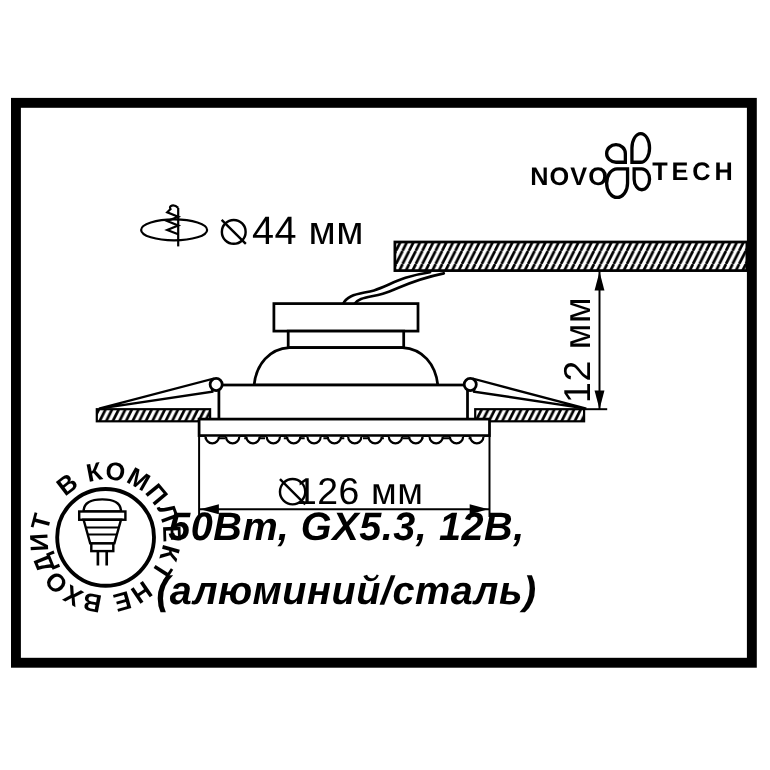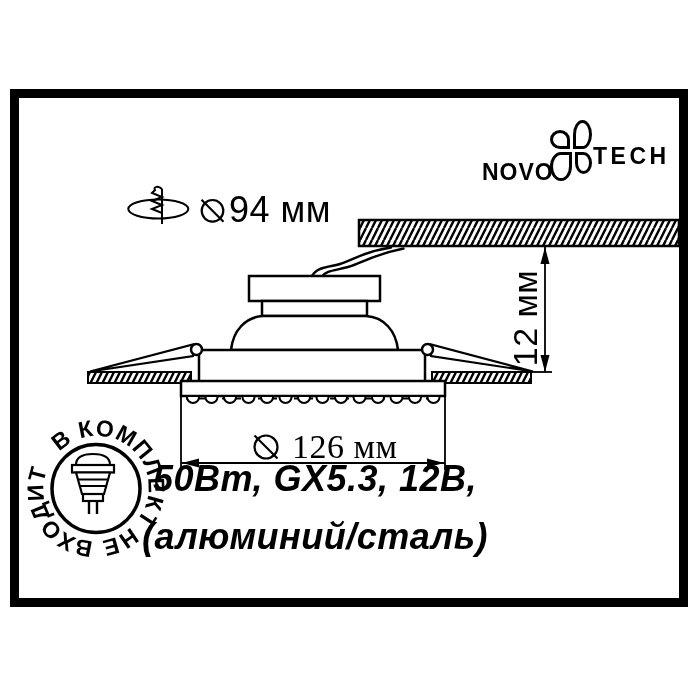--- a/index.html
+++ b/index.html
@@ -106,28 +106,28 @@
       <rect x="83" y="494" width="20" height="7" stroke-width="2.2"></rect>
       <path d="M89,501 L89,514 M97,501 L97,514" stroke-width="2.4" fill="none"></path>
     </g>
     <text font-size="23" font-weight="bold" letter-spacing="0.5" fill="#000">
       <textPath href="#stamp-text-path" textLength="308" lengthAdjust="spacing">В КОМПЛЕКТ НЕ ВХОДИТ</textPath>
     </text>
   </g>
 </svg>
 
 <div class="abs" style="left:482px;top:144px;">
-  <span class="logo-word" style="position:absolute;left:0;top:17px;">NOVO</span>
+  <span class="logo-word" style="position:absolute;left:0;top:5px;">NOVO</span>
 </div>
 <div class="abs" style="left:550px;top:120px;width:42px;height:61px;">
   <span class="petal" style="left:0;top:10px;width:20px;height:19px;border-radius:50% 50% 0 50%;"></span>
   <span class="petal" style="left:23px;top:0;width:19px;height:29px;border-radius:50% 50% 50% 0;"></span>
   <span class="petal" style="left:0;top:32px;width:22px;height:29px;border-radius:50% 0 50% 50%;"></span>
   <span class="petal" style="left:25px;top:32px;width:17px;height:22px;border-radius:0 50% 50% 50%;"></span>
 </div>
 <div class="abs logo-word right" style="left:593px;top:145px;">TECH</div>
 
-<div class="abs dim-label" style="left:229px;top:192px;">94 мм</div>
-<div class="abs dim-label mid" style="left:292px;top:430px;font-family:Liberation Serif, serif;">126 мм</div>
+<div class="abs dim-label" style="left:229px;top:192px;">44 мм</div>
+<div class="abs dim-label mid" style="left:269px;top:430px;">126 мм</div>
 <div class="abs dim-label mid dim-rot">12 мм</div>
 
 <div class="abs spec" style="top:461px;">50Вт, GX5.3, 12В,</div>
 <div class="abs spec" style="top:519px;font-style:italic;">(алюминий/сталь)</div>
 
 </body></html>

